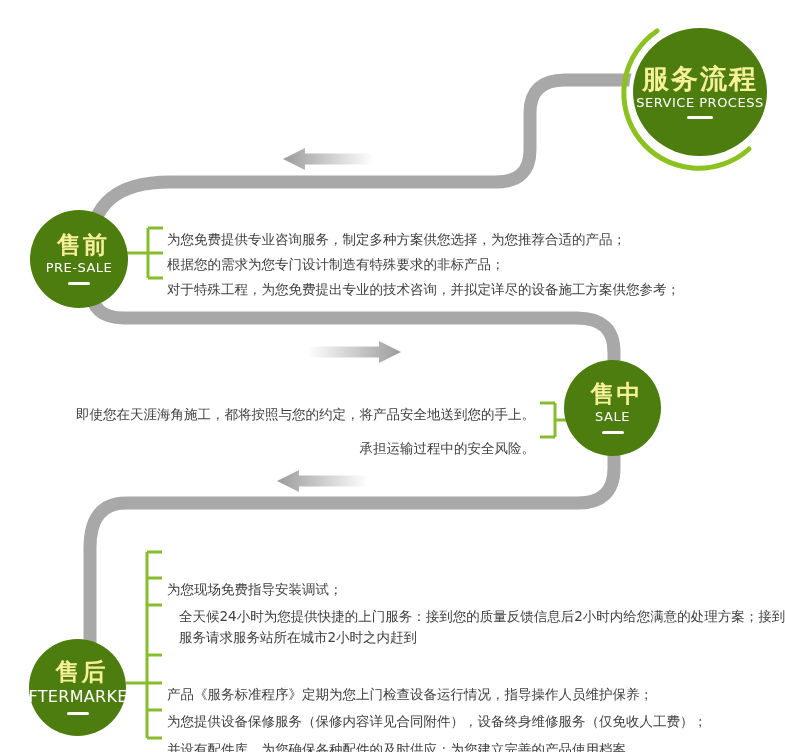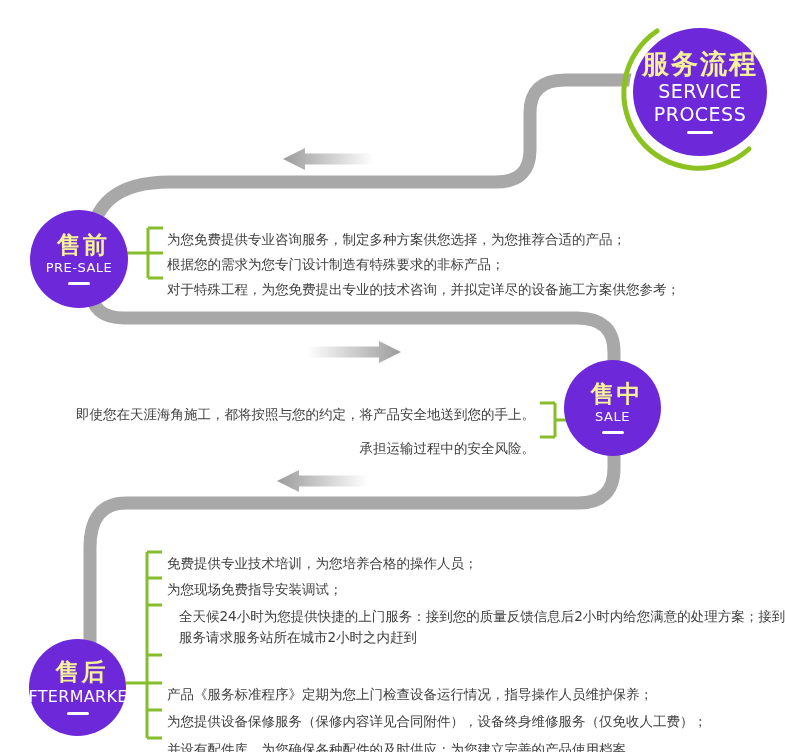--- a/index.html
+++ b/index.html
@@ -4,31 +4,31 @@
 <style>
   html,body { margin:0; padding:0; background:#ffffff; }
   .canvas {
     position:relative; width:785px; height:752px; background:#ffffff;
     overflow:hidden; font-family:"DejaVu Sans","Liberation Sans",sans-serif;
   }
   .flow-svg { position:absolute; left:0; top:0; width:785px; height:752px; }
 
   
   .badge {
-    position:absolute; border-radius:50%; background:#6d28d9;
+    position:absolute; border-radius:50%; background:#4d7c0f;
     display:flex; flex-direction:column; align-items:center; justify-content:center;
     text-align:center; z-index:3;
   }
   .badge .cn { color:#f6f09a; font-weight:bold; line-height:1.05; letter-spacing:2px; }
   .badge .en { color:#ffffff; line-height:1.2; margin-top:2px; letter-spacing:0.5px; }
   .badge .bar { background:#ffffff; height:3px; border-radius:2px; margin-top:6px; }
 
   .badge-service { left:633px; top:28px; width:134px; height:128px; }
   .badge-service .cn { font-size:27px; }
-  .badge-service .en { font-size:19px; }
+  .badge-service .en { font-size:13px; }
   .badge-service .bar { width:26px; }
 
   .badge-presale { left:30px; top:210px; width:98px; height:98px; }
   .badge-sale    { left:564px; top:360px; width:97px; height:96px;align-items:center; }
   .badge-after   { left:29px;  top:639px; width:97px; height:97px; }
   .badge-presale .cn, .badge-sale .cn, .badge-after .cn { font-size:24px;margin-left:8px; }
   .badge-presale .en, .badge-sale .en { font-size:13px; }
   .badge-after .en { font-size:16px; letter-spacing:0.3px; }
   .badge-presale .bar, .badge-sale .bar, .badge-after .bar { width:22px; }
 
@@ -98,20 +98,19 @@
     <div class="bar"></div>
   </div>
 
   <div class="item" style="left:167px; top:219px;">为您免费提供专业咨询服务，制定多种方案供您选择，为您推荐合适的产品；</div>
   <div class="item" style="left:167px; top:244px;">根据您的需求为您专门设计制造有特殊要求的非标产品；</div>
   <div class="item" style="left:167px; top:269px;">对于特殊工程，为您免费提出专业的技术咨询，并拟定详尽的设备施工方案供您参考；</div>
 
   <div class="item sale-item" style="right:250px; top:394px;">即使您在天涯海角施工，都将按照与您的约定，将产品安全地送到您的手上。</div>
   <div class="item sale-item" style="right:250px; top:428px;">承担运输过程中的安全风险。</div>
 
-  <div class="item" style="left:167px; top:543px;">免费提供专业技术培训，为您培养合格的操作人员；</div>
   <div class="item" style="left:167px; top:569px;">为您现场免费指导安装调试；</div>
   <div class="item wrap" style="left:179px; top:596px; width:618px;">全天候24小时为您提供快捷的上门服务：接到您的质量反馈信息后2小时内给您满意的处理方案；接到服务请求服务站所在城市2小时之内赶到</div>
   <div class="item" style="left:167px; top:674px;">产品《服务标准程序》定期为您上门检查设备运行情况，指导操作人员维护保养；</div>
   <div class="item" style="left:167px; top:701px;">为您提供设备保修服务（保修内容详见合同附件），设备终身维修服务（仅免收人工费）；</div>
   <div class="item" style="left:167px; top:729px;">并设有配件库，为您确保各种配件的及时供应；为您建立完善的产品使用档案。</div>
 
 </div>
 
 </body></html>

